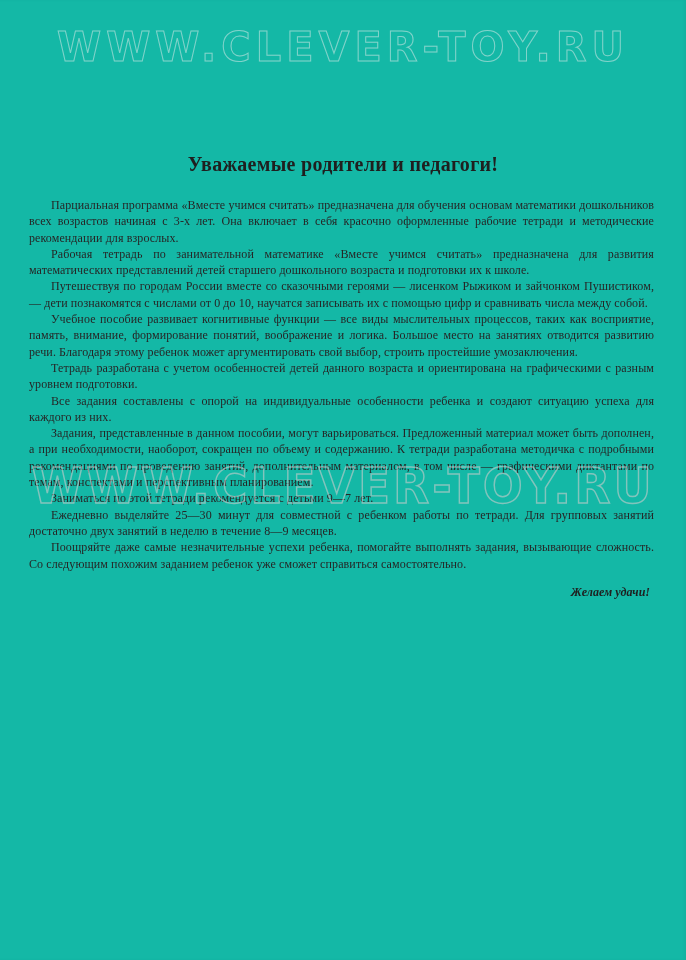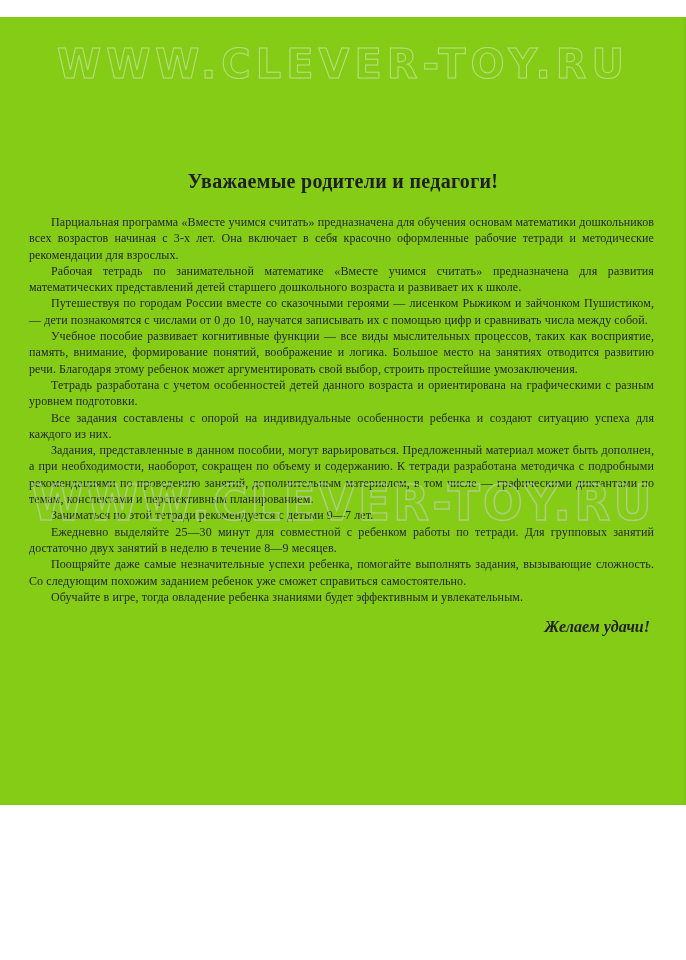--- a/index.html
+++ b/index.html
@@ -3,27 +3,26 @@
 <meta charset="utf-8">
 <style>
   html, body {
     margin: 0;
     padding: 0;
     background: #ffffff;
   }
   .page {
     position: relative;
     width: 686px;
-    height: 788px;
-    background: #84cc16;
+    height: 960px;
+    background: #14b8a6;
     overflow: hidden;
     font-family: "Liberation Serif", "DejaVu Serif", serif;
     color: #262626;
     box-shadow: inset -2px 0 3px rgba(0,0,0,0.04);
-    margin-top: 17px;
   }
   .watermark {
     position: absolute;
     left: 0;
     right: 0;
     text-align: center;
     font-family: "DejaVu Sans", sans-serif;
     font-weight: bold;
     white-space: nowrap;
     pointer-events: none;
@@ -67,46 +66,45 @@
   .body-text p {
     margin: 0;
     padding: 0;
     text-indent: 22px;
   }
   .signoff {
     position: relative;
     z-index: 2;
     margin: 13px 36px 0 0;
     text-align: right;
-    font-size: 16px;
+    font-size: 12px;
     font-weight: bold;
     font-style: italic;
     color: #1f1f1f;
   }
 </style>
 </head>
 <body>
 
 <div class="page">
 
   <div class="watermark watermark-top">WWW.CLEVER-TOY.RU</div>
 
   <h1 class="title">Уважаемые родители и педагоги!</h1>
 
   <div class="body-text">
     <p>Парциальная программа «Вместе учимся считать» предназначена для обучения основам математики дошкольников всех возрастов начиная с 3-х лет. Она включает в себя красочно оформленные рабочие тетради и методические рекомендации для взрослых.</p>
-    <p>Рабочая тетрадь по занимательной математике «Вместе учимся считать» предназначена для развития математических представлений детей старшего дошкольного возраста и развивает их к школе.</p>
+    <p>Рабочая тетрадь по занимательной математике «Вместе учимся считать» предназначена для развития математических представлений детей старшего дошкольного возраста и подготовки их к школе.</p>
     <p>Путешествуя по городам России вместе со сказочными героями — лисенком Рыжиком и зайчонком Пушистиком, — дети познакомятся с числами от 0 до 10, научатся записывать их с помощью цифр и сравнивать числа между собой.</p>
     <p>Учебное пособие развивает когнитивные функции — все виды мыслительных процессов, таких как восприятие, память, внимание, формирование понятий, воображение и логика. Большое место на занятиях отводится развитию речи. Благодаря этому ребенок может аргументировать свой выбор, строить простейшие умозаключения.</p>
     <p>Тетрадь разработана с учетом особенностей детей данного возраста и ориентирована на графическими с разным уровнем подготовки.</p>
     <p>Все задания составлены с опорой на индивидуальные особенности ребенка и создают ситуацию успеха для каждого из них.</p>
     <p>Задания, представленные в данном пособии, могут варьироваться. Предложенный материал может быть дополнен, а при необходимости, наоборот, сокращен по объему и содержанию. К тетради разработана методичка с подробными рекомендациями по проведению занятий, дополнительным материалом, в том числе — графическими диктантами по темам, конспектами и перспективным планированием.</p>
     <p>Заниматься по этой тетради рекомендуется с детьми 9—7 лет.</p>
     <p>Ежедневно выделяйте 25—30 минут для совместной с ребенком работы по тетради. Для групповых занятий достаточно двух занятий в неделю в течение 8—9 месяцев.</p>
     <p>Поощряйте даже самые незначительные успехи ребенка, помогайте выполнять задания, вызывающие сложность. Со следующим похожим заданием ребенок уже сможет справиться самостоятельно.</p>
-    <p>Обучайте в игре, тогда овладение ребенка знаниями будет эффективным и увлекательным.</p>
   </div>
 
   <div class="signoff">Желаем удачи!</div>
 
   <div class="watermark watermark-middle">WWW.CLEVER-TOY.RU</div>
 
 </div>
 
 </body></html>

